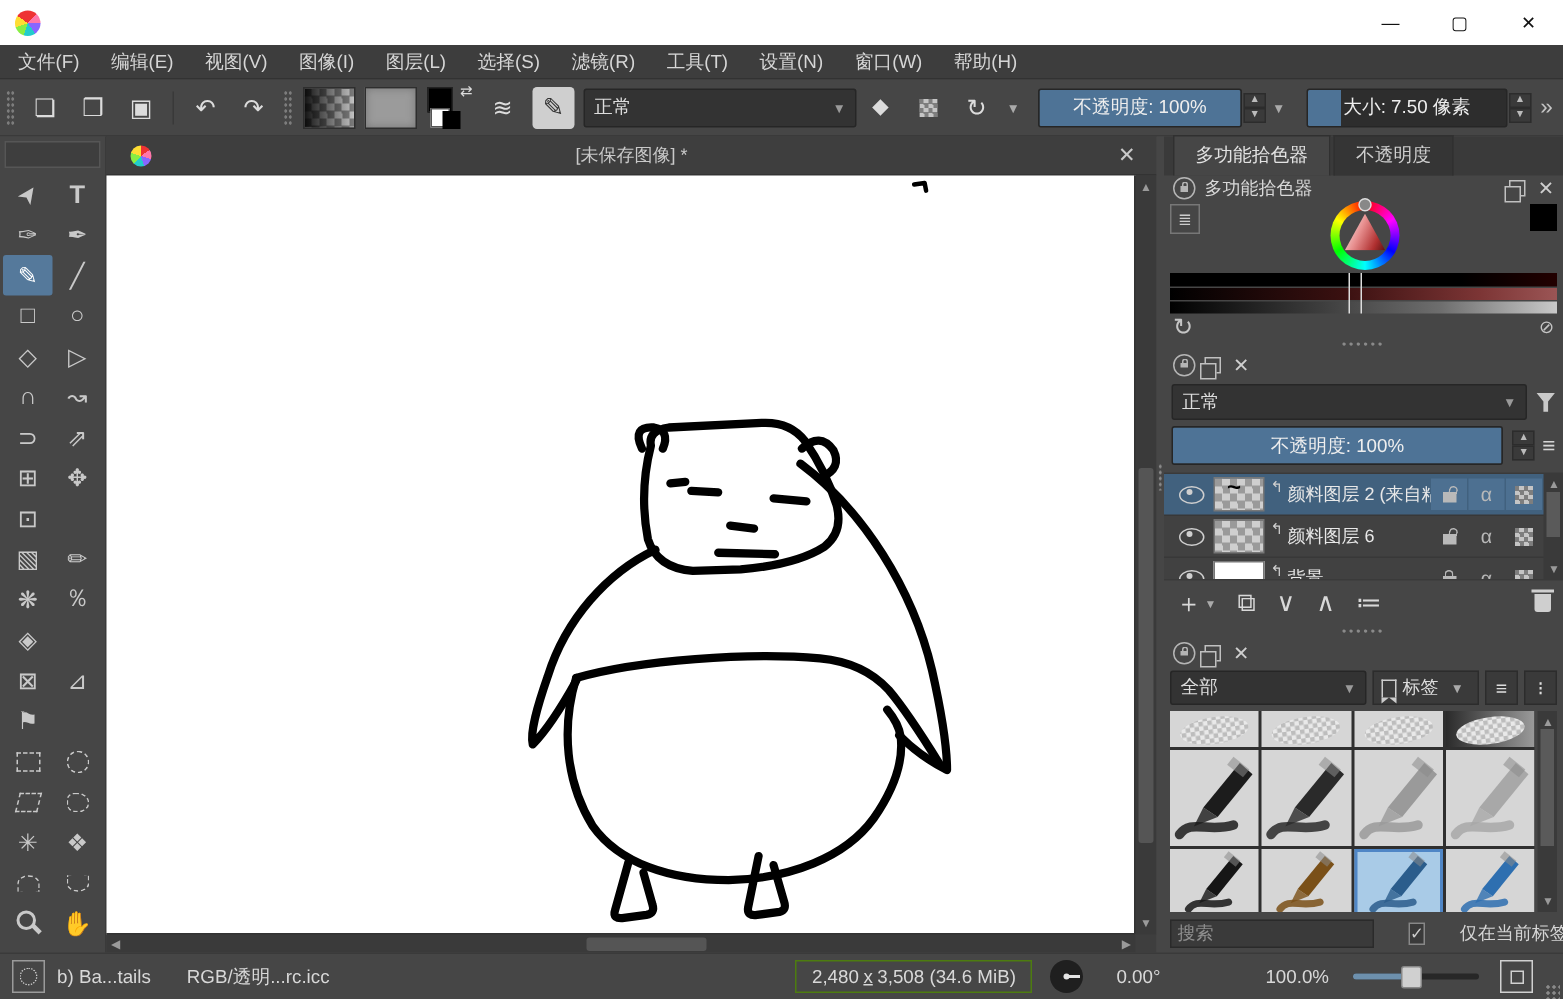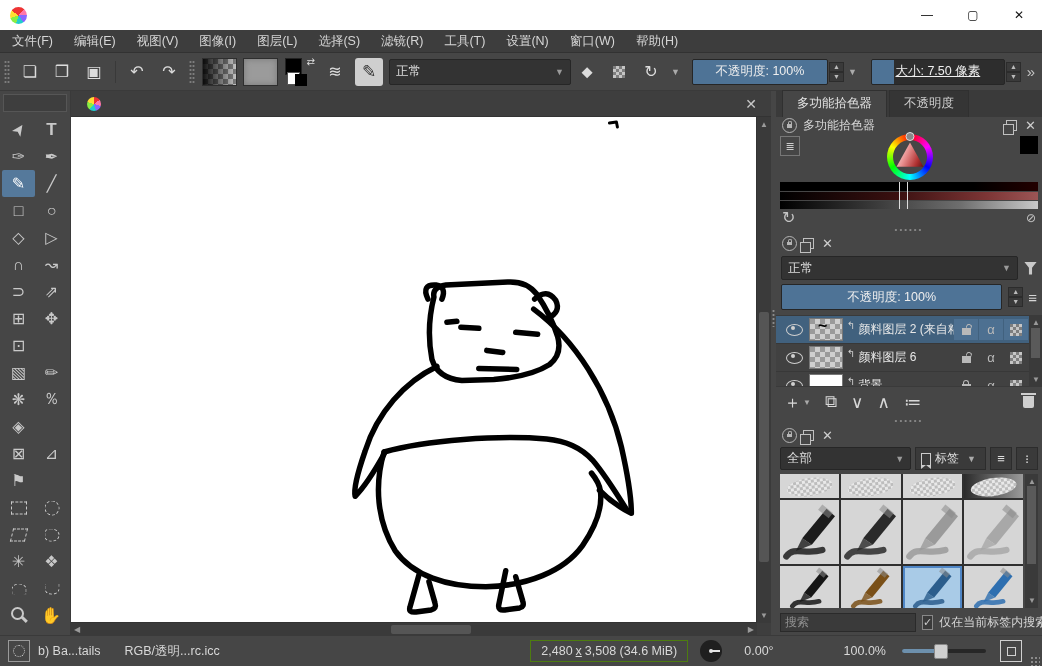--- a/index.html
+++ b/index.html
@@ -162,21 +162,21 @@
   .bcell svg{position:absolute;inset:0;width:100%;height:100%;}
   .bcell .blob{display:none;}
   .bcell.r1 .blob{display:block;}
   .bcell.c-grad{background:linear-gradient(90deg,#2b2b2b,#9a9a9a);}
   .bcell.c-grad svg{display:none;}
   .bcell.selected{background:#a9cbe7;outline:2px solid #4f86c6;outline-offset:-2px;}
   .c-pen-dark{color:#1c1c1c;} .c-pen-dark2{color:#2a2a2a;} .c-pen-silver{color:#9a9a9a;} .c-pen-silver2{color:#a8a8a8;}
   .c-ink{color:#161616;} .c-orange{color:#7a5018;} .c-blue{color:#2b5d8c;} .c-pencil{color:#2e6fb0;}
   .bscroll{position:absolute;right:0;top:0;bottom:0;width:13px;background:#3a3a3a;}
   .bscroll .thumb{position:absolute;left:2px;right:2px;top:12px;height:78px;background:#5a5a5a;}
-  .searchrow{height:24px;display:flex;align-items:center;padding:2px 4px;gap:6px;}
+  .searchrow{height:24px;display:flex;align-items:center;padding:2px 4px;gap:23px;}
   .searchinput{width:126px;height:17px;background:#3a3a3a;border:1px solid #2a2a2a;color:#bbb;font-size:12px;padding:0 4px;font-family:inherit;}
   .searchinput::placeholder{color:#8f8f8f;}
   .chk{width:13px;height:13px;border:1px solid #888;background:#3a3a3a;display:flex;align-items:center;justify-content:center;color:#ccc;font-size:11px;}
   .chklabel{font-size:12px;color:#d5d5d5;white-space:nowrap;}
   
   .statusbar{left:0;right:0;bottom:0;height:30px;background:#464646;border-top:1px solid #3a3a3a;
     display:flex;align-items:center;color:#d8d8d8;font-size:12.5px;}
   .selicon{width:20px;height:20px;border:1px solid #9a9a9a;margin:0 8px;display:flex;align-items:center;justify-content:center;}
   .selicon::before{content:"";width:10px;height:10px;border:1.5px dotted #cfcfcf;border-radius:50%;}
   .st-text1{margin-right:24px;}
@@ -282,21 +282,21 @@
   <span class="mini-drop">▼</span>
   <span class="slider" style="width:134px;margin-left:8px;">
     <span class="fill" style="width:100%;"></span>
     <span>不透明度: 100%</span>
   </span>
   <span class="spin">
       <i>▲</i>
       <i>▼</i>
     </span>
   <span class="mini-drop">▼</span>
-  <span class="slider" style="width:132px;margin-left:10px;text-decoration:underline;">
+  <span class="slider" style="width:132px;margin-left:10px;">
     <span class="fill" style="width:17%;"></span>
     <span>大小: 7.50 像素</span>
   </span>
   <span class="spin">
       <i>▲</i>
       <i>▼</i>
     </span>
   <span class="overflow">»</span>
 </div>
 
@@ -379,20 +379,21 @@
 
     <span class="tool sh-zoom"></span>
 
     <span class="tool">✋</span>
   </div>
   </div>
 
   <div class="canvas-area">
     <div class="tabbar">
       <span class="tab-icon"></span>
+      <span class="tab-title">[未保存图像]  *</span>
       <span class="tab-close">✕</span>
     </div>
     <div class="canvas-wrap">
       <div class="canvas-white">
         <svg viewBox="0 0 688 503" preserveAspectRatio="none">
           <g fill="none" stroke="#000" stroke-width="5.5" stroke-linecap="round" stroke-linejoin="round">
             <path d="M 364 179 Q 362 169 376 167 L 438 164 Q 457 163 467 176 Q 481 196 488 218 Q 493 236 480 246 Q 461 258 424 261 L 392 262 Q 368 260 362 241 Q 356 210 364 179 Z"></path>
             <path d="M 358 181 Q 351 166 366 167 Q 377 169 372 181"></path>
             <path d="M 465 181 Q 477 170 486 182 Q 492 194 478 200"></path>
             <path d="M 377 204 L 387 203"></path>

